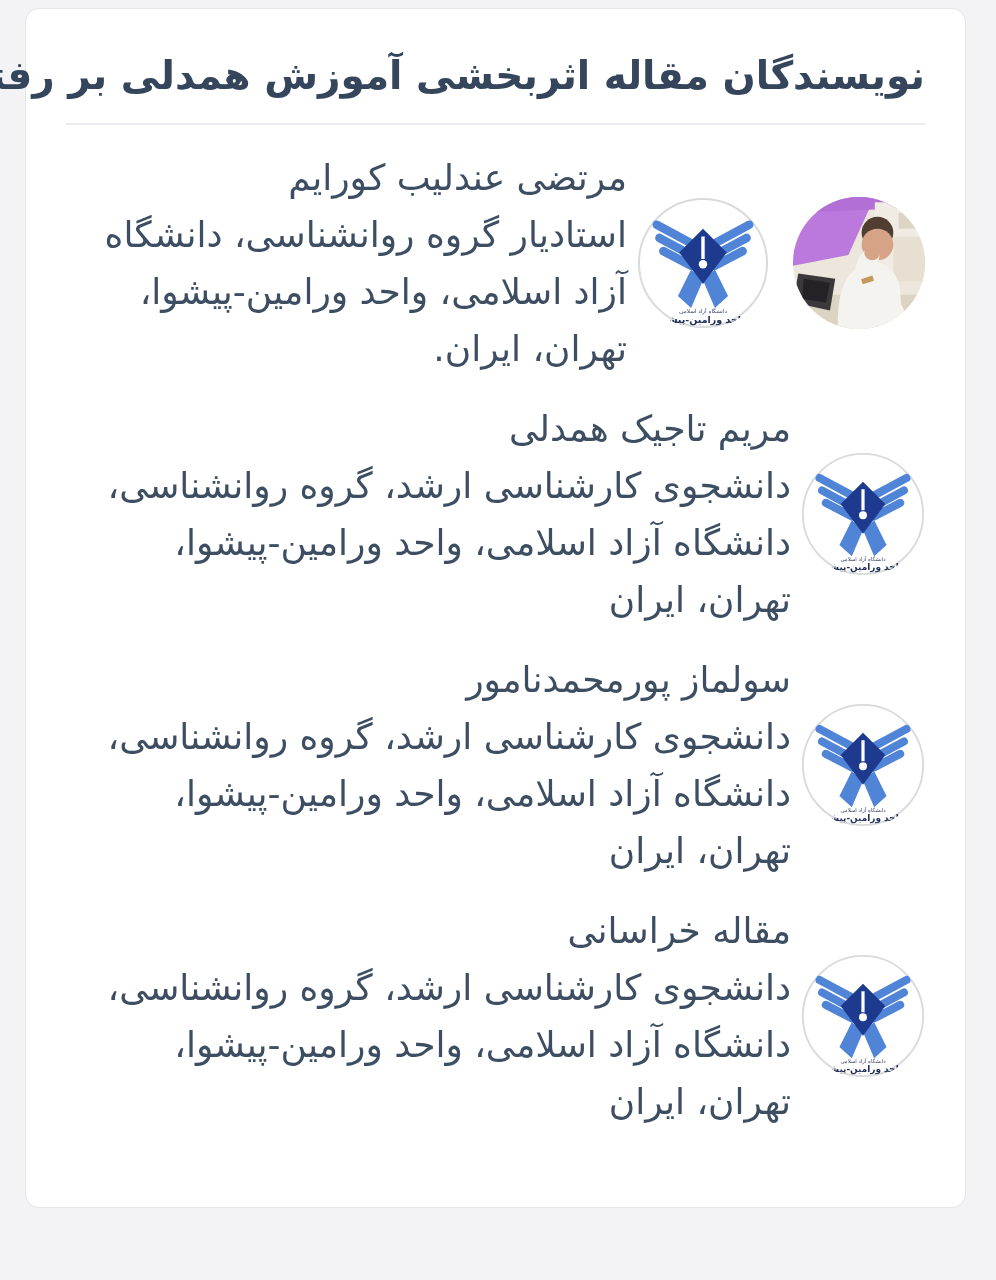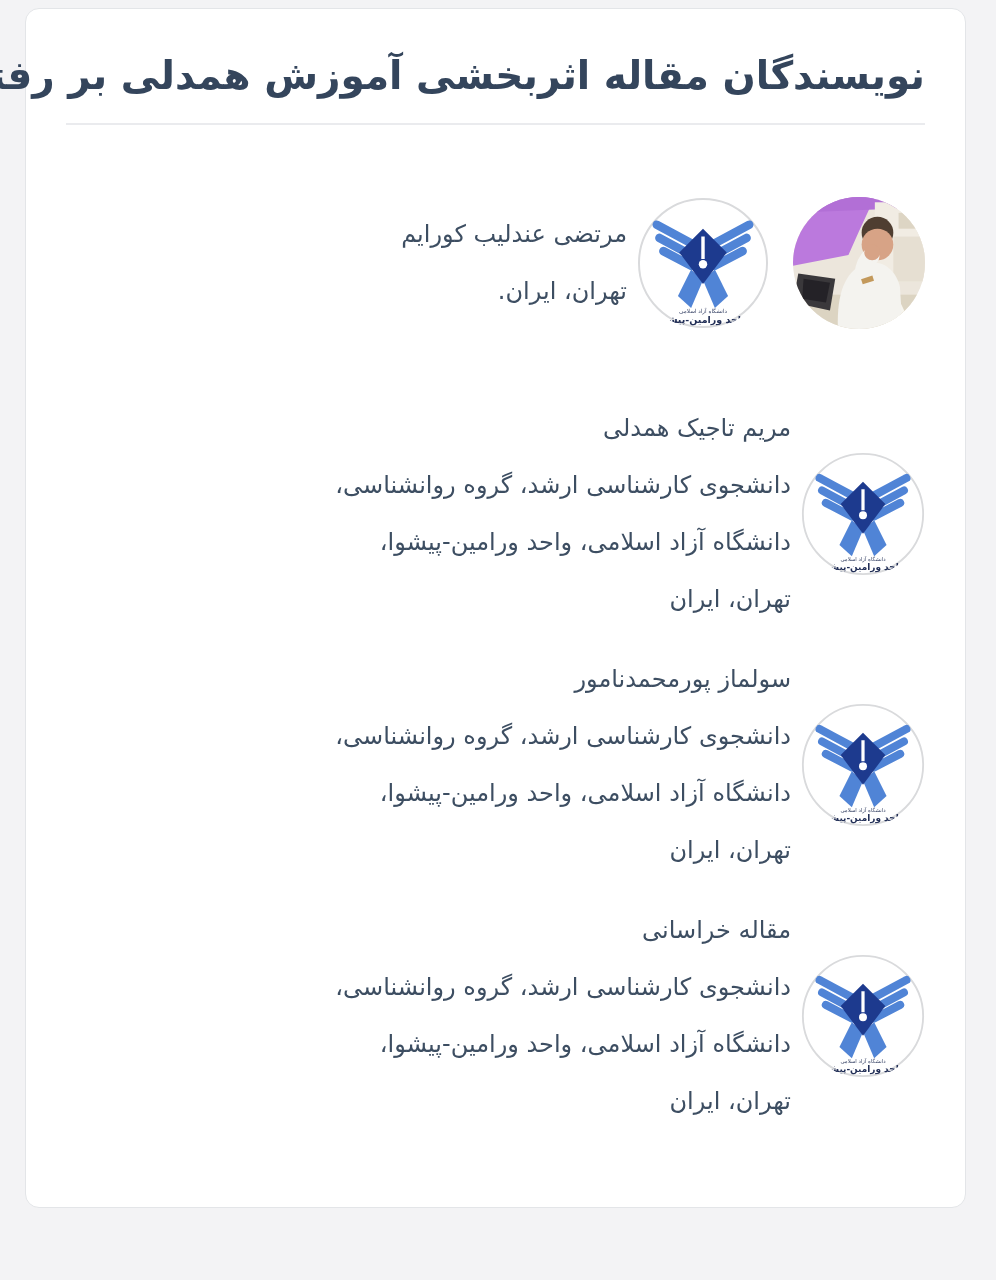--- a/index.html
+++ b/index.html
@@ -53,21 +53,21 @@
     border-radius: 50%;
     overflow: hidden;
     background: #ffffff;
   }
   .avatar.small { width: 124px; height: 124px; }
   .avatar svg { display: block; width: 100%; height: 100%; }
   .info {
     flex: 1;
     text-align: right;
     color: #3d4e62;
-    font-size: 24px;
+    font-size: 36px;
   }
   .info .line { line-height: 57px; }
 </style>
 </head>
 <body>
 
 <main class="card">
 
   <h1 class="page-title">
     <div class="title-line">نویسندگان مقاله اثربخشی آموزش همدلی بر رفتارهای</div>
@@ -113,20 +113,22 @@
           <polygon points="50,24 68,42 50,66 32,42" fill="#1d3a8e"></polygon>
           <line x1="50" y1="30" x2="50" y2="47" stroke="#ffffff" stroke-width="2.6"></line>
           <circle cx="50" cy="51" r="3.2" fill="#ffffff"></circle>
           <text x="50" y="88" font-size="4.3" fill="#3a4668" text-anchor="middle">دانشگاه آزاد اسلامی</text>
           <text x="50" y="95.5" font-size="7.2" font-weight="bold" fill="#222f57" text-anchor="middle">واحد ورامین-پیشوا</text>
         </svg>
       </div>
     </div>
     <div class="info">
       <div class="line">مرتضی عندلیب کورایم</div>
+      <div class="line">استادیار گروه روانشناسی، دانشگاه</div>
+      <div class="line">آزاد اسلامی، واحد ورامین-پیشوا،</div>
       <div class="line">تهران، ایران.</div>
     </div>
   </section>
 
   <section class="author">
     <div class="avatars">
       <div class="avatar small">
         <svg viewBox="0 0 100 100">
           <circle cx="50" cy="50" r="48.5" fill="#ffffff" stroke="#d9dadc" stroke-width="1.5"></circle>
           <g stroke="#5084d6" stroke-width="6.5" stroke-linecap="round" fill="none">

